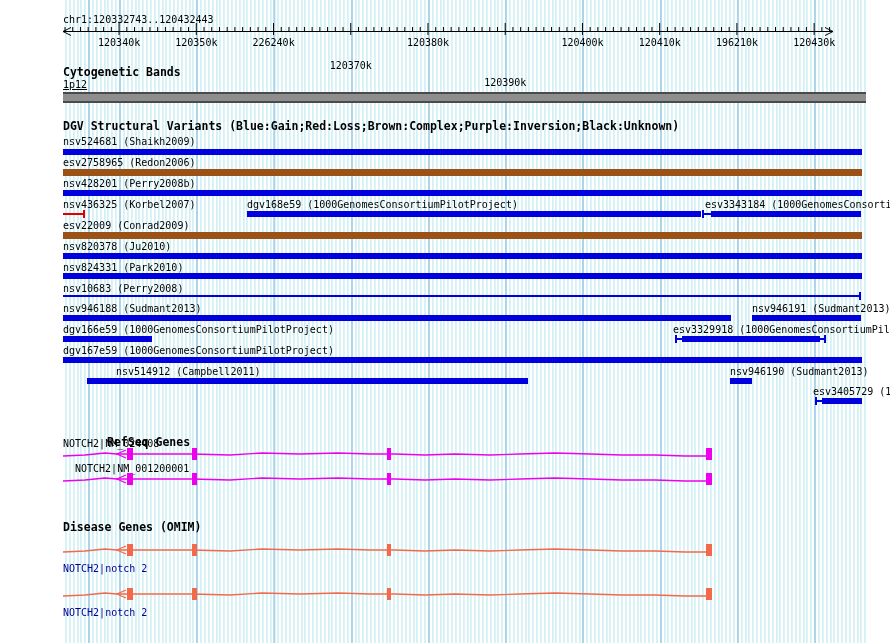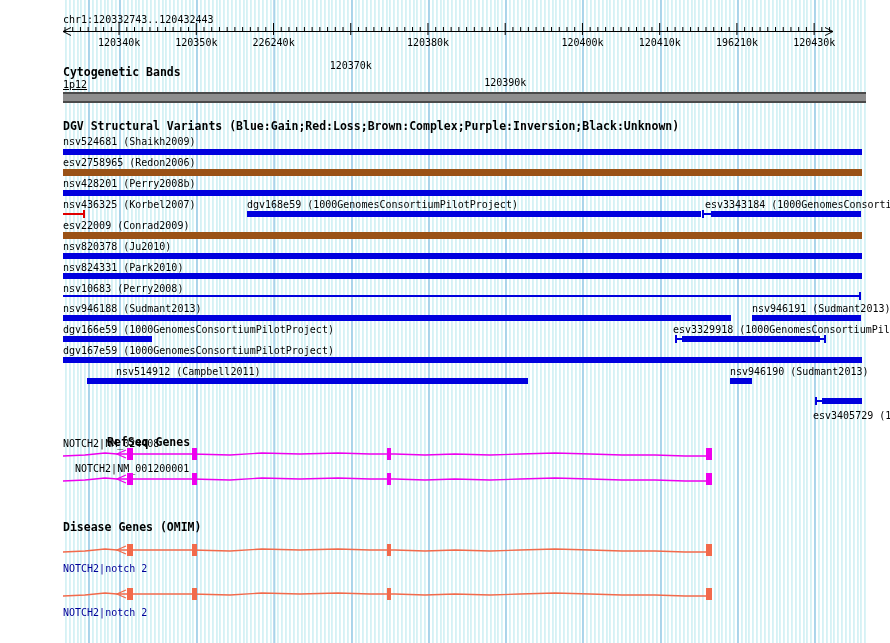--- a/index.html
+++ b/index.html
@@ -185,21 +185,21 @@
       <div class="bar" style="position: absolute; left: 675px; top: 338px; width: 7px; height: 2px; background: rgb(0, 0, 222);"></div>
       <div class="bar" style="position: absolute; left: 682px; top: 336px; width: 138px; height: 6px; background: rgb(0, 0, 222);"></div>
       <div class="bar" style="position: absolute; left: 820px; top: 338px; width: 5px; height: 2px; background: rgb(0, 0, 222);"></div>
       <div class="bar" style="position: absolute; left: 824px; top: 335px; width: 2px; height: 8px; background: rgb(0, 0, 222);"></div>
       <div class="lbl" style="position: absolute; left: 63px; top: 345px;">dgv167e59 (1000GenomesConsortiumPilotProject)</div>
       <div class="bar" style="position: absolute; left: 63px; top: 357px; width: 799px; height: 6px; background: rgb(0, 0, 222);"></div>
       <div class="lbl" style="position: absolute; left: 84px; top: 366px; margin-left: 32px;">nsv514912 (Campbell2011)</div>
       <div class="bar" style="position: absolute; left: 87px; top: 378px; width: 441px; height: 6px; background: rgb(0, 0, 222);"></div>
       <div class="lbl" style="position: absolute; left: 730px; top: 366px;">nsv946190 (Sudmant2013)</div>
       <div class="bar" style="position: absolute; left: 730px; top: 378px; width: 22px; height: 6px; background: rgb(0, 0, 222);"></div>
-      <div class="lbl" style="position: absolute; left: 813px; top: 410px; text-align: right;">esv3405729 (1</div>
+      <div class="lbl" style="position: absolute; left: 813px; top: 386px; text-align: right;">esv3405729 (1</div>
       <div class="bar" style="position: absolute; left: 815px; top: 397px; width: 2px; height: 8px; background: rgb(0, 0, 222);"></div>
       <div class="bar" style="position: absolute; left: 815px; top: 400px; width: 7px; height: 2px; background: rgb(0, 0, 222);"></div>
       <div class="bar" style="position: absolute; left: 822px; top: 398px; width: 40px; height: 6px; background: rgb(0, 0, 222);"></div>
     </div>
 
   <div class="title" style="left:63px;top:436px;margin-left:44px;">RefSeq Genes</div>
   <div id="refseq-layer">
       <div class="lbl" style="left: 63px; top: 438px; color: rgb(0, 0, 0);">NOTCH2|NM_024408</div>
       <svg width="890" height="20" viewBox="0 -10 890 20" style="left: 0px; top: 445px;">
         <polyline points="63,1 85,0 105,-2 117,-1 150,-1 192,-1 230,0 262,-2 300,-1 338,-2 370,-1 395,-1 425,0 455,-1 490,0 520,-1 555,-2 590,-1 622,0 655,0 685,1 712,1" fill="none" stroke="#EE00EE" stroke-width="1.3"></polyline>

